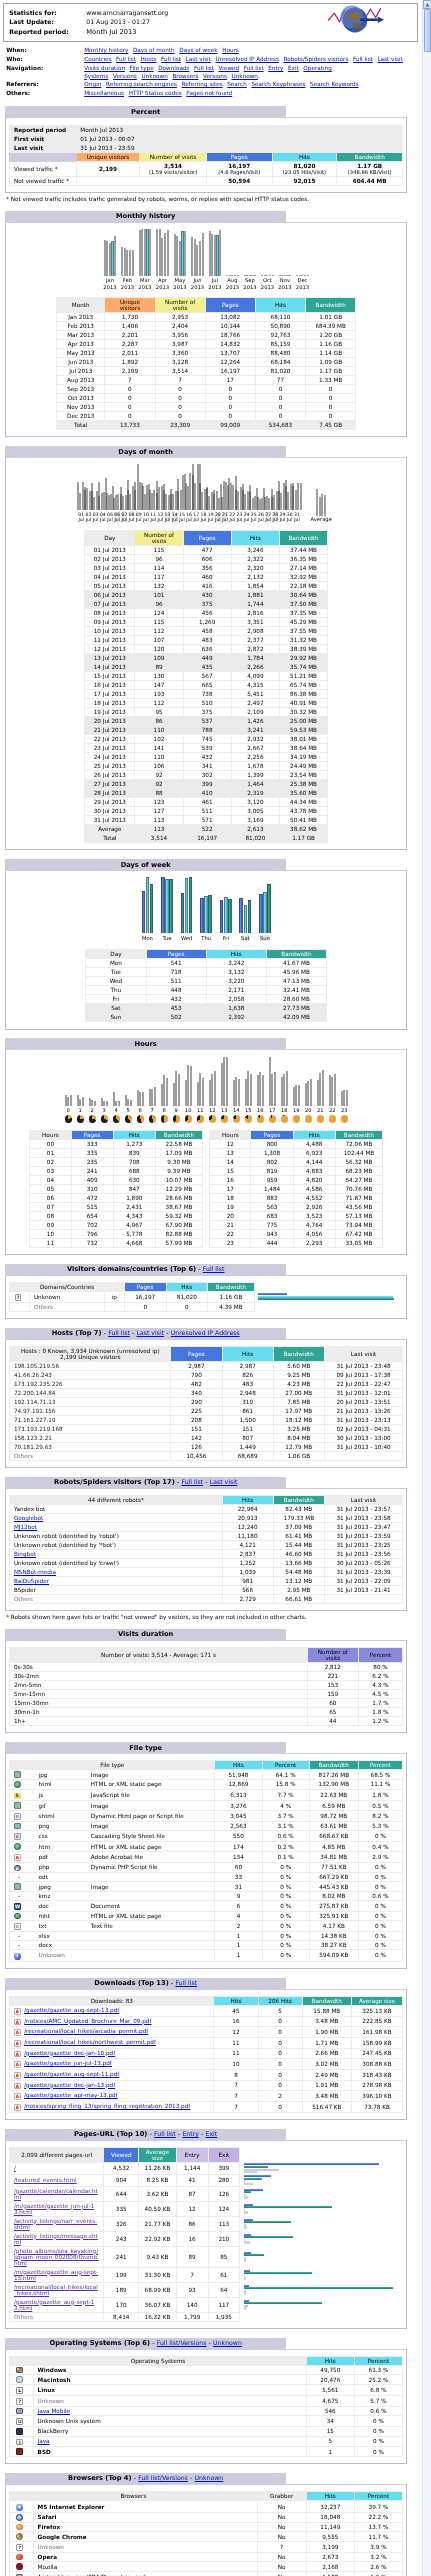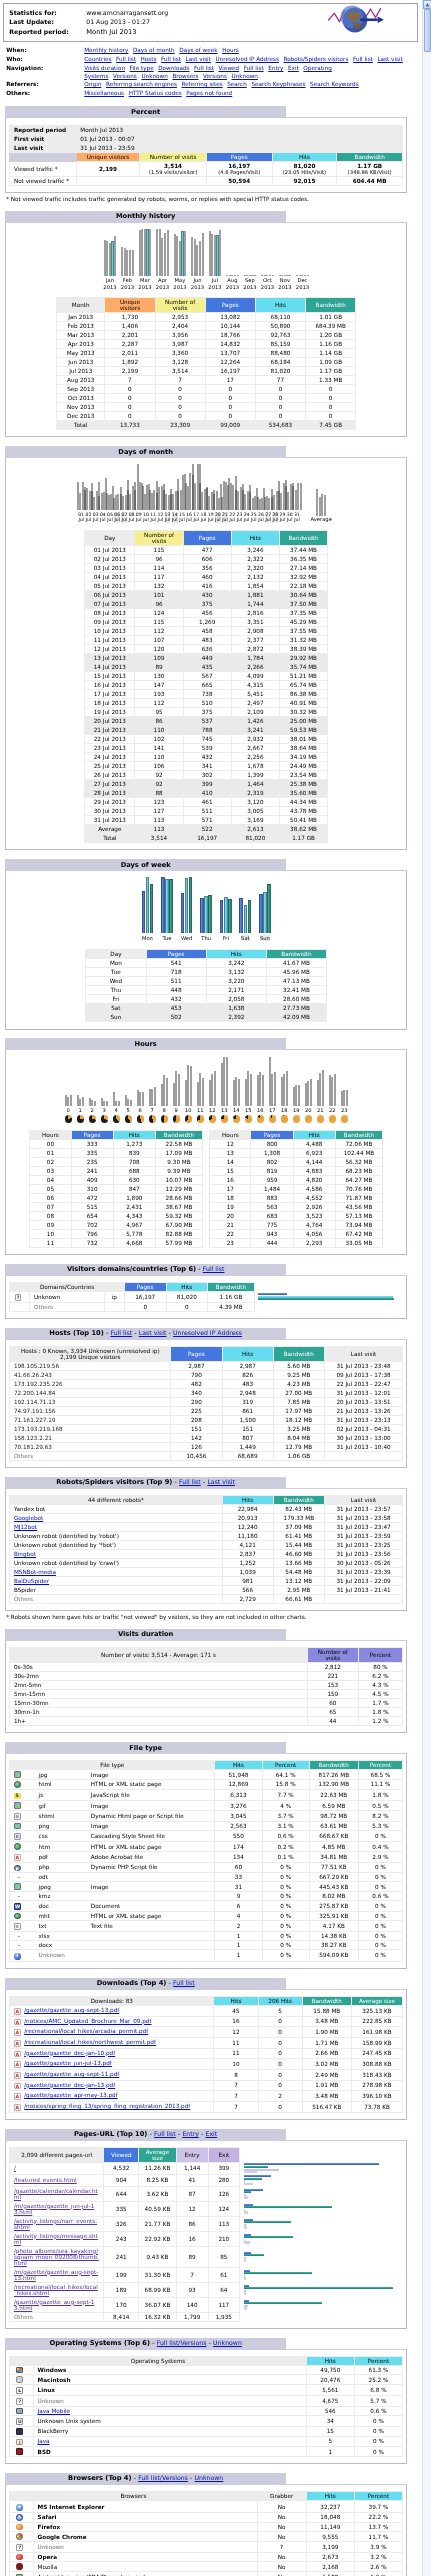--- a/index.html
+++ b/index.html
@@ -1504,21 +1504,21 @@
     <td class="num" style="width:46px">0</td>
                 <td class="num" style="width:46px">0</td>
                 <td class="num" style="width:46px">4.39 MB</td>
     <td style="width:144px;border:none"></td>
               </tr>
             </tbody>
           </table>
         </div>
       </div>
       <div class="sec">
-    <div class="tbar"><b>Hosts (Top 10)</b>&nbsp;-&nbsp;<a>Full list</a>&nbsp;-&nbsp;<a>Last visit</a>&nbsp;-&nbsp;<a>Unresolved IP Address</a></div>
+    <div class="tbar"><b>Hosts (Top 7)</b>&nbsp;-&nbsp;<a>Full list</a>&nbsp;-&nbsp;<a>Last visit</a>&nbsp;-&nbsp;<a>Unresolved IP Address</a></div>
     <div class="box">
           <table class="dt" style="width:100%">
     <tbody>
               <tr>
                 <th class="h-gray">Hosts : 0 Known, 3,934 Unknown (unresolved ip)<br>2,199 Unique visitors</th>
                 <th class="h-p" style="width:43px">Pages</th>
                 <th class="h-h" style="width:43px">Hits</th>
                 <th class="h-k" style="width:43px">Bandwidth</th>
                 <th class="h-gray" style="width:70px">Last visit</th>
               </tr>
@@ -1597,21 +1597,21 @@
     <td class="num" style="width:43px">10,456</td>
                 <td class="num" style="width:43px">68,689</td>
     <td class="num" style="width:43px">1.06 GB</td>
                 <td class="num" style="width:70px"></td>
               </tr>
             </tbody>
           </table>
         </div>
       </div>
       <div class="sec">
-    <div class="tbar"><b>Robots/Spiders visitors (Top 9)</b>&nbsp;-&nbsp;<a>Full list</a>&nbsp;-&nbsp;<a>Last visit</a></div>
+    <div class="tbar"><b>Robots/Spiders visitors (Top 17)</b>&nbsp;-&nbsp;<a>Full list</a>&nbsp;-&nbsp;<a>Last visit</a></div>
     <div class="box">
           <table class="dt" style="width:100%">
     <tbody>
               <tr>
                 <th class="h-gray">44 different robots*</th>
                 <th class="h-h" style="width:43px">Hits</th>
                 <th class="h-k" style="width:43px">Bandwidth</th>
                 <th class="h-gray" style="width:70px">Last visit</th>
               </tr>
     <tr>
@@ -1915,21 +1915,21 @@
       <td class="num" style="width:39px">1</td>
                 <td class="num" style="width:39px">0 %</td>
       <td class="num" style="width:41px">594.09 KB</td>
                 <td class="num" style="width:36px">0 %</td>
               </tr>
             </tbody>
           </table>
         </div>
       </div>
       <div class="sec">
-    <div class="tbar"><b>Downloads (Top 4)</b>&nbsp;-&nbsp;<a>Full list</a></div>
+    <div class="tbar"><b>Downloads (Top 13)</b>&nbsp;-&nbsp;<a>Full list</a></div>
     <div class="box">
           <table class="dt" style="width:100%">
     <tbody>
               <tr>
                 <th class="h-gray">Downloads: 83</th>
                 <th class="h-h" style="width:36px">Hits</th>
                 <th class="h-h" style="width:36px">206 Hits</th>
                 <th class="h-k" style="width:41px">Bandwidth</th>
                 <th class="h-k" style="width:43px">Average size</th>
               </tr>

